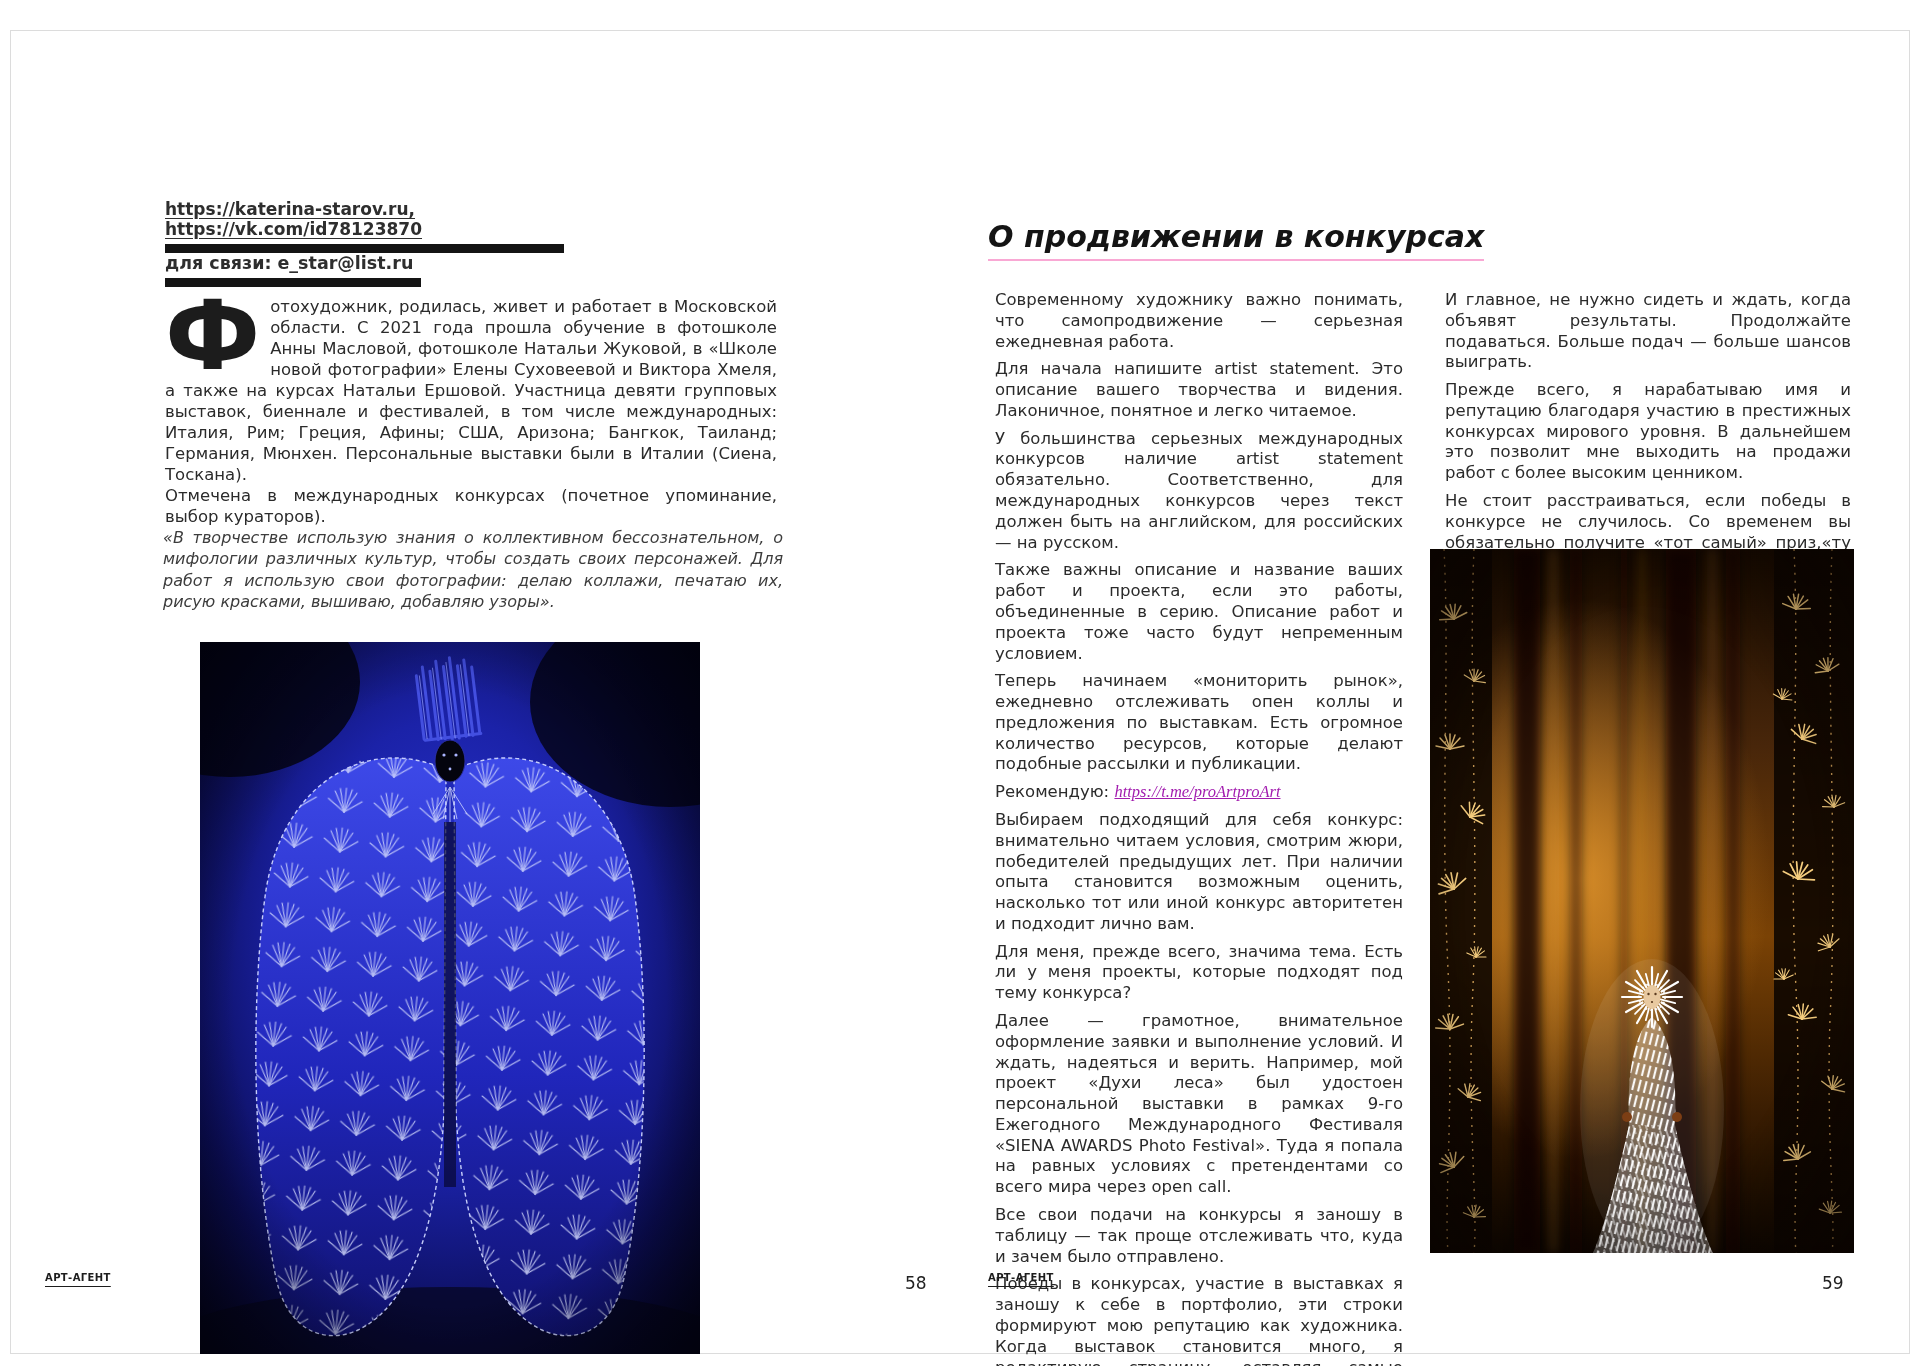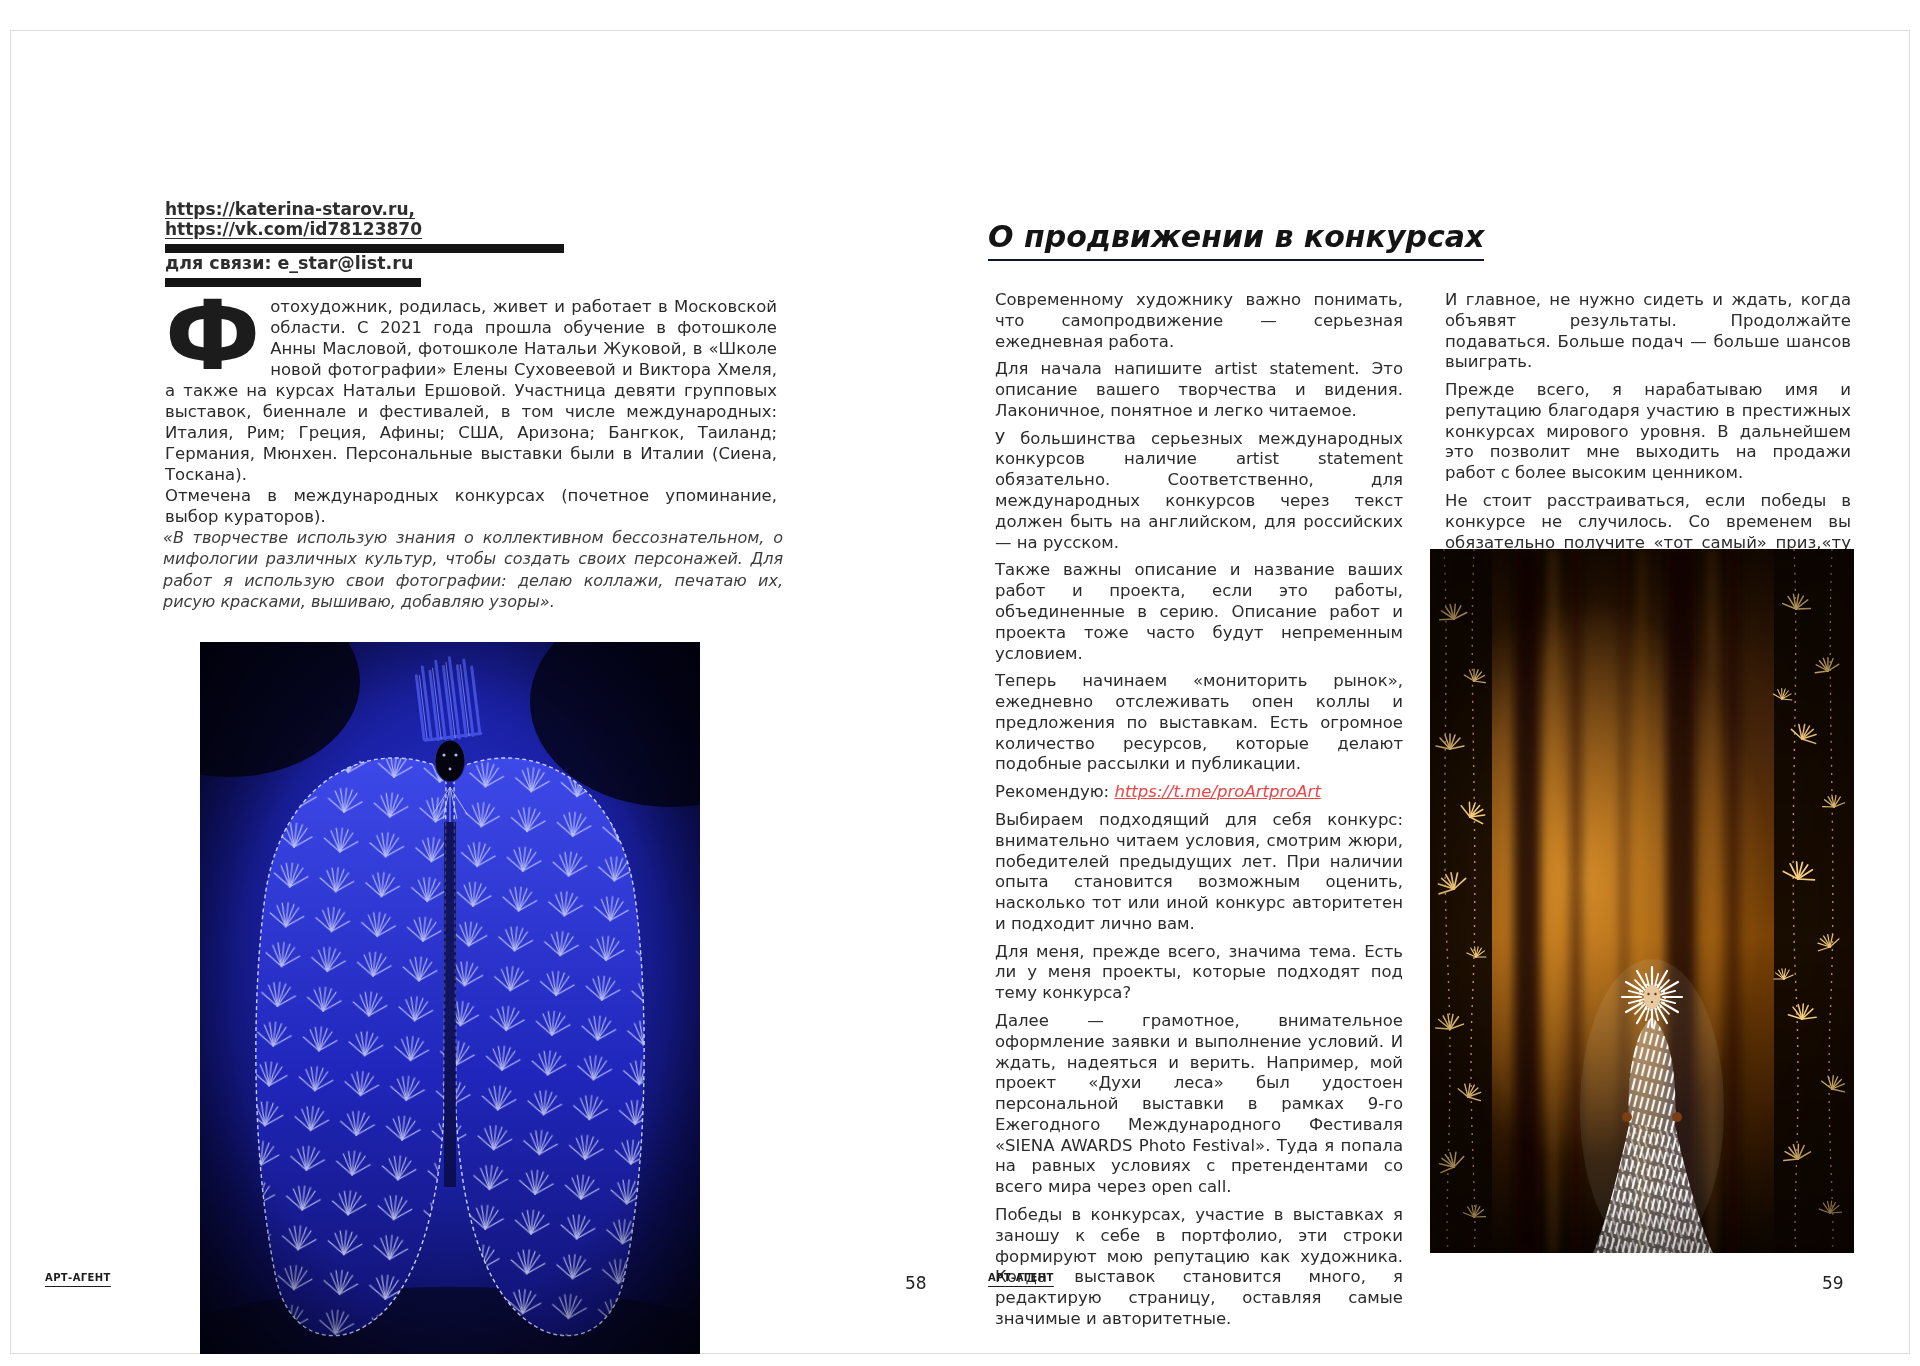--- a/index.html
+++ b/index.html
@@ -19,26 +19,26 @@
   .bio{position:absolute;left:165px;top:297px;width:612px;font-size:16.5px;line-height:1.27;text-align:justify;hyphens:auto;}
   .bio p{margin:0;}
   .dropcap{float:left;font-size:96px;line-height:70px;height:70px;padding:4px 10px 0 0;font-weight:bold;color:#1c1c1c;}
   .quote{position:absolute;left:163px;top:527px;width:620px;font-size:16px;font-style:italic;
          color:#3d3d3d;line-height:1.33;text-align:justify;}
   .art-blue{position:absolute;left:200px;top:642px;width:500px;height:712px;}
   .art-blue svg,.art-forest svg{width:100%;height:100%;display:block;}
 
   
   .heading{position:absolute;left:988px;top:219px;font-size:30px;font-weight:bold;font-style:italic;
-           color:#141414;border-bottom:2px solid #0f172a;padding-bottom:5px;}
+           color:#141414;border-bottom:2px solid #f9a8d4;padding-bottom:5px;}
   .col{position:absolute;top:283px;font-size:16.5px;line-height:1.26;text-align:justify;hyphens:auto;}
   .col p{margin:7px;}
   #col1{left:988px;width:422px;}
   #col2{left:1438px;width:420px;}
-  a.tg-link{color:#ef4444;font-style:italic;text-decoration:underline;}
+  a.tg-link{color:#a21caf;font-style:italic;text-decoration:underline;font-family:Liberation Serif, serif;}
   .art-forest{position:absolute;left:1430px;top:549px;width:424px;height:704px;}
 
   
   .footer-brand{position:absolute;font-size:10px;font-weight:bold;letter-spacing:.4px;color:#1d1d1d;
                 text-decoration:underline;text-underline-offset:5px;}
   #footer-left{left:45px;top:1272px;}
   #footer-right{left:988px;top:1272px;}
   .pagenum{position:absolute;font-size:17px;color:#222;}
   #pagenum-58{left:877px;top:1273px;margin-left:28px;}
   #pagenum-59{left:1822px;top:1273px;text-align:right;}
@@ -163,20 +163,21 @@
   <div class="col" id="col1">
     <p>Современному художнику важно понимать, что самопродвижение — серьезная ежедневная работа.</p>
     <p>Для начала напишите artist statement. Это описание вашего творчества и видения. Лаконичное, понятное и легко читаемое.</p>
     <p>У большинства серьезных международных конкурсов наличие artist statement обязательно. Соответственно, для международных конкурсов через текст должен быть на английском, для российских — на русском.</p>
     <p>Также важны описание и название ваших работ и проекта, если это работы, объединенные в серию. Описание работ и проекта тоже часто будут непременным условием.</p>
     <p>Теперь начинаем «мониторить рынок», ежедневно отслеживать опен коллы и предложения по выставкам. Есть огромное количество ресурсов, которые делают подобные рассылки и публикации.</p>
     <p><span>Рекомендую: </span><a class="tg-link" href="#">https://t.me/proArtproArt</a></p>
     <p>Выбираем подходящий для себя конкурс: внимательно читаем условия, смотрим жюри, победителей предыдущих лет. При наличии опыта становится возможным оценить, насколько тот или иной конкурс авторитетен и подходит лично вам.</p>
     <p>Для меня, прежде всего, значима тема. Есть ли у меня проекты, которые подходят под тему конкурса?</p>
     <p>Далее — грамотное, внимательное оформление заявки и выполнение условий. И ждать, надеяться и верить. Например, мой проект «Духи леса» был удостоен персональной выставки в рамках 9-го Ежегодного Международного Фестиваля «SIENA AWARDS Photo Festival». Туда я попала на равных условиях с претендентами со всего мира через open call.</p>
+    <p>Все свои подачи на конкурсы я заношу в таблицу — так проще отслеживать что, куда и зачем было отправлено.</p>
     <p>Победы в конкурсах, участие в выставках я заношу к себе в портфолио, эти строки формируют мою репутацию как художника. Когда выставок становится много, я редактирую страницу, оставляя самые значимые и авторитетные.</p>
   </div>
 
   <div class="col" id="col2">
     <p>И главное, не нужно сидеть и ждать, когда объявят результаты. Продолжайте подаваться. Больше подач — больше шансов выиграть.</p>
     <p>Прежде всего, я нарабатываю имя и репутацию благодаря участию в престижных конкурсах мирового уровня. В дальнейшем это позволит мне выходить на продажи работ с более высоким ценником.</p>
     <p>Не стоит расстраиваться, если победы в конкурсе не случилось. Со временем вы обязательно получите «тот самый» приз,«ту самую» выставку, вас заметит «тот самый» куратор.</p>
   </div>
 
   <div class="art-forest">

